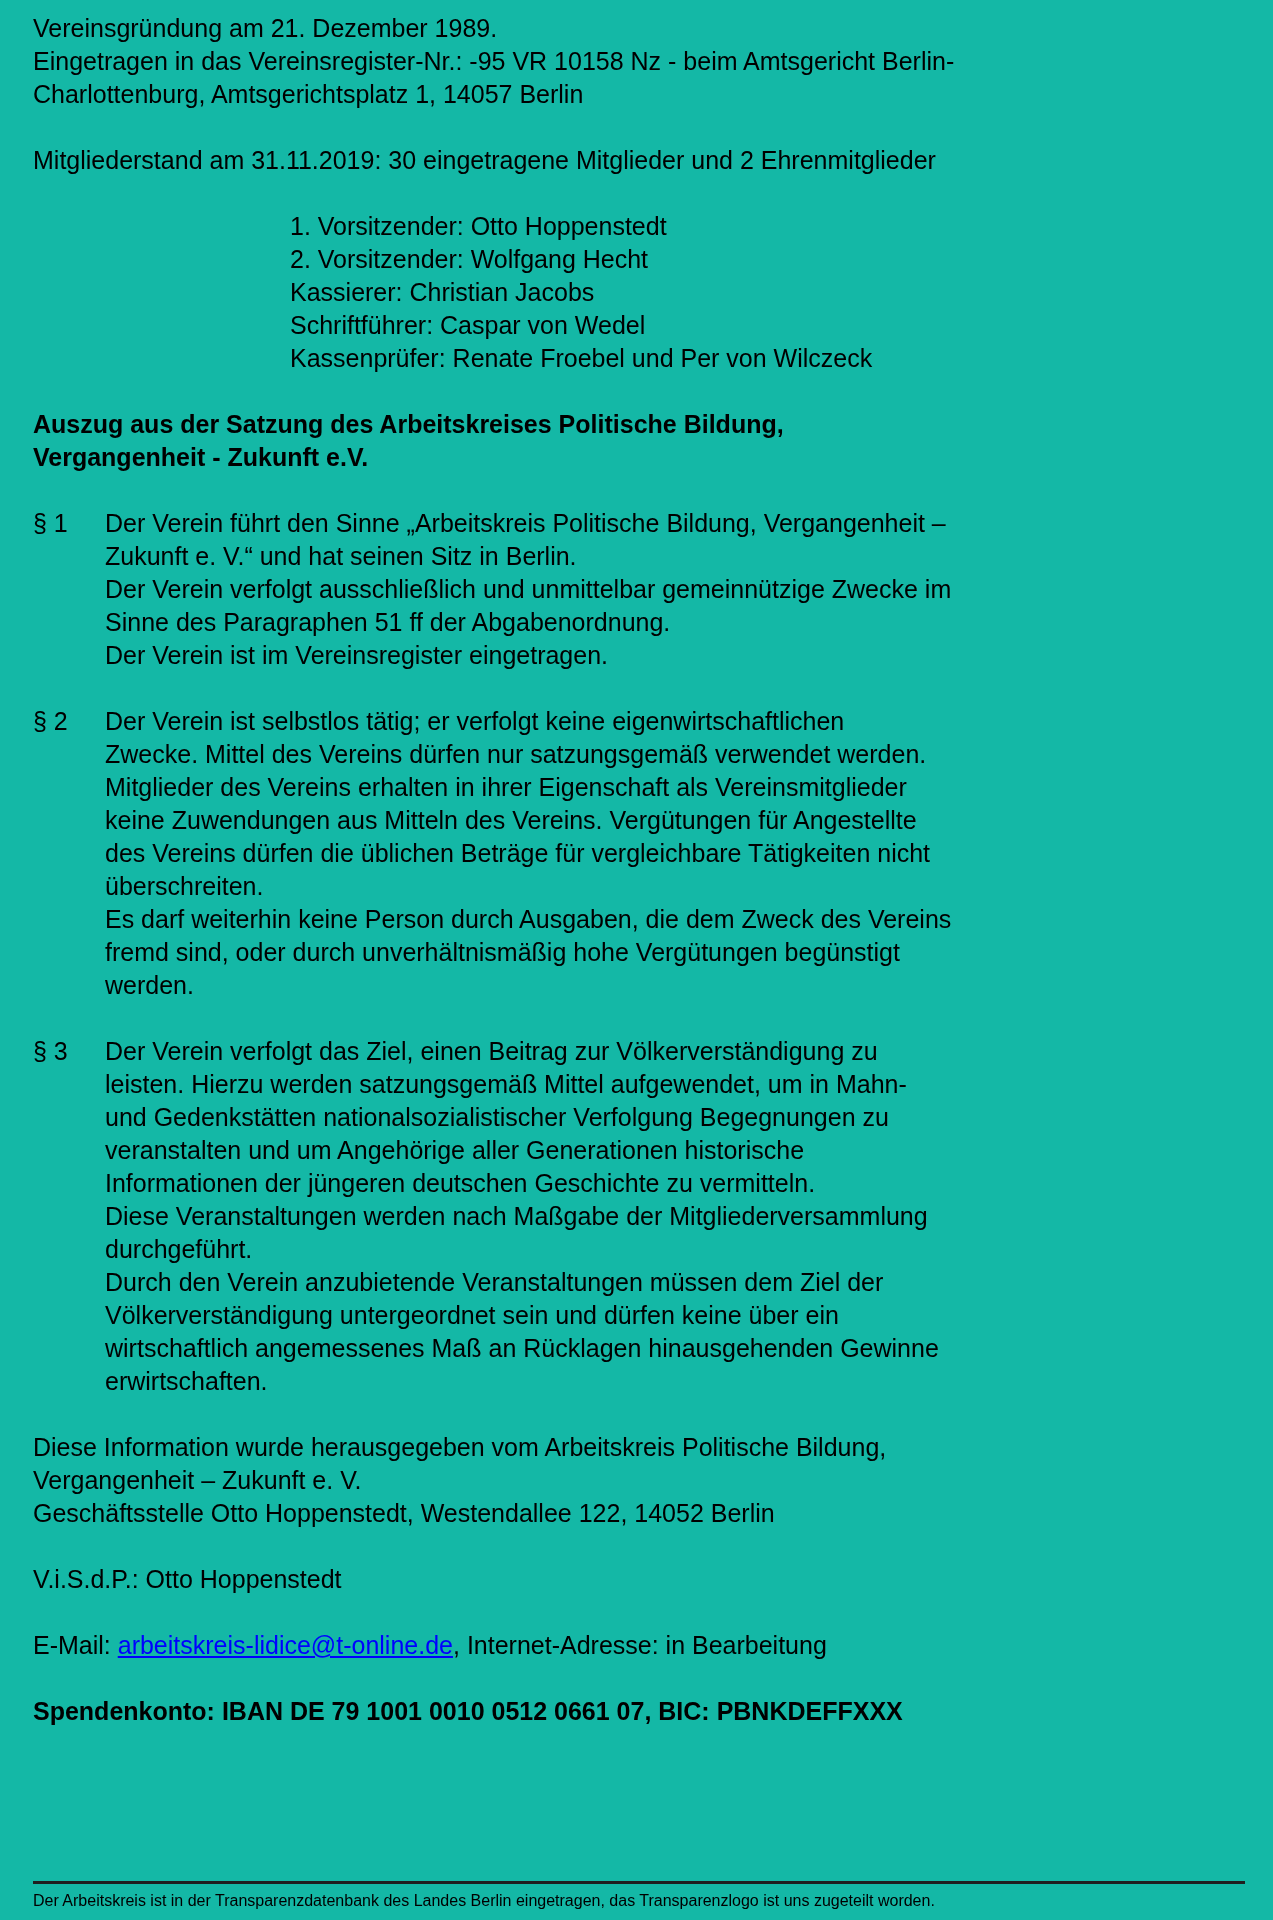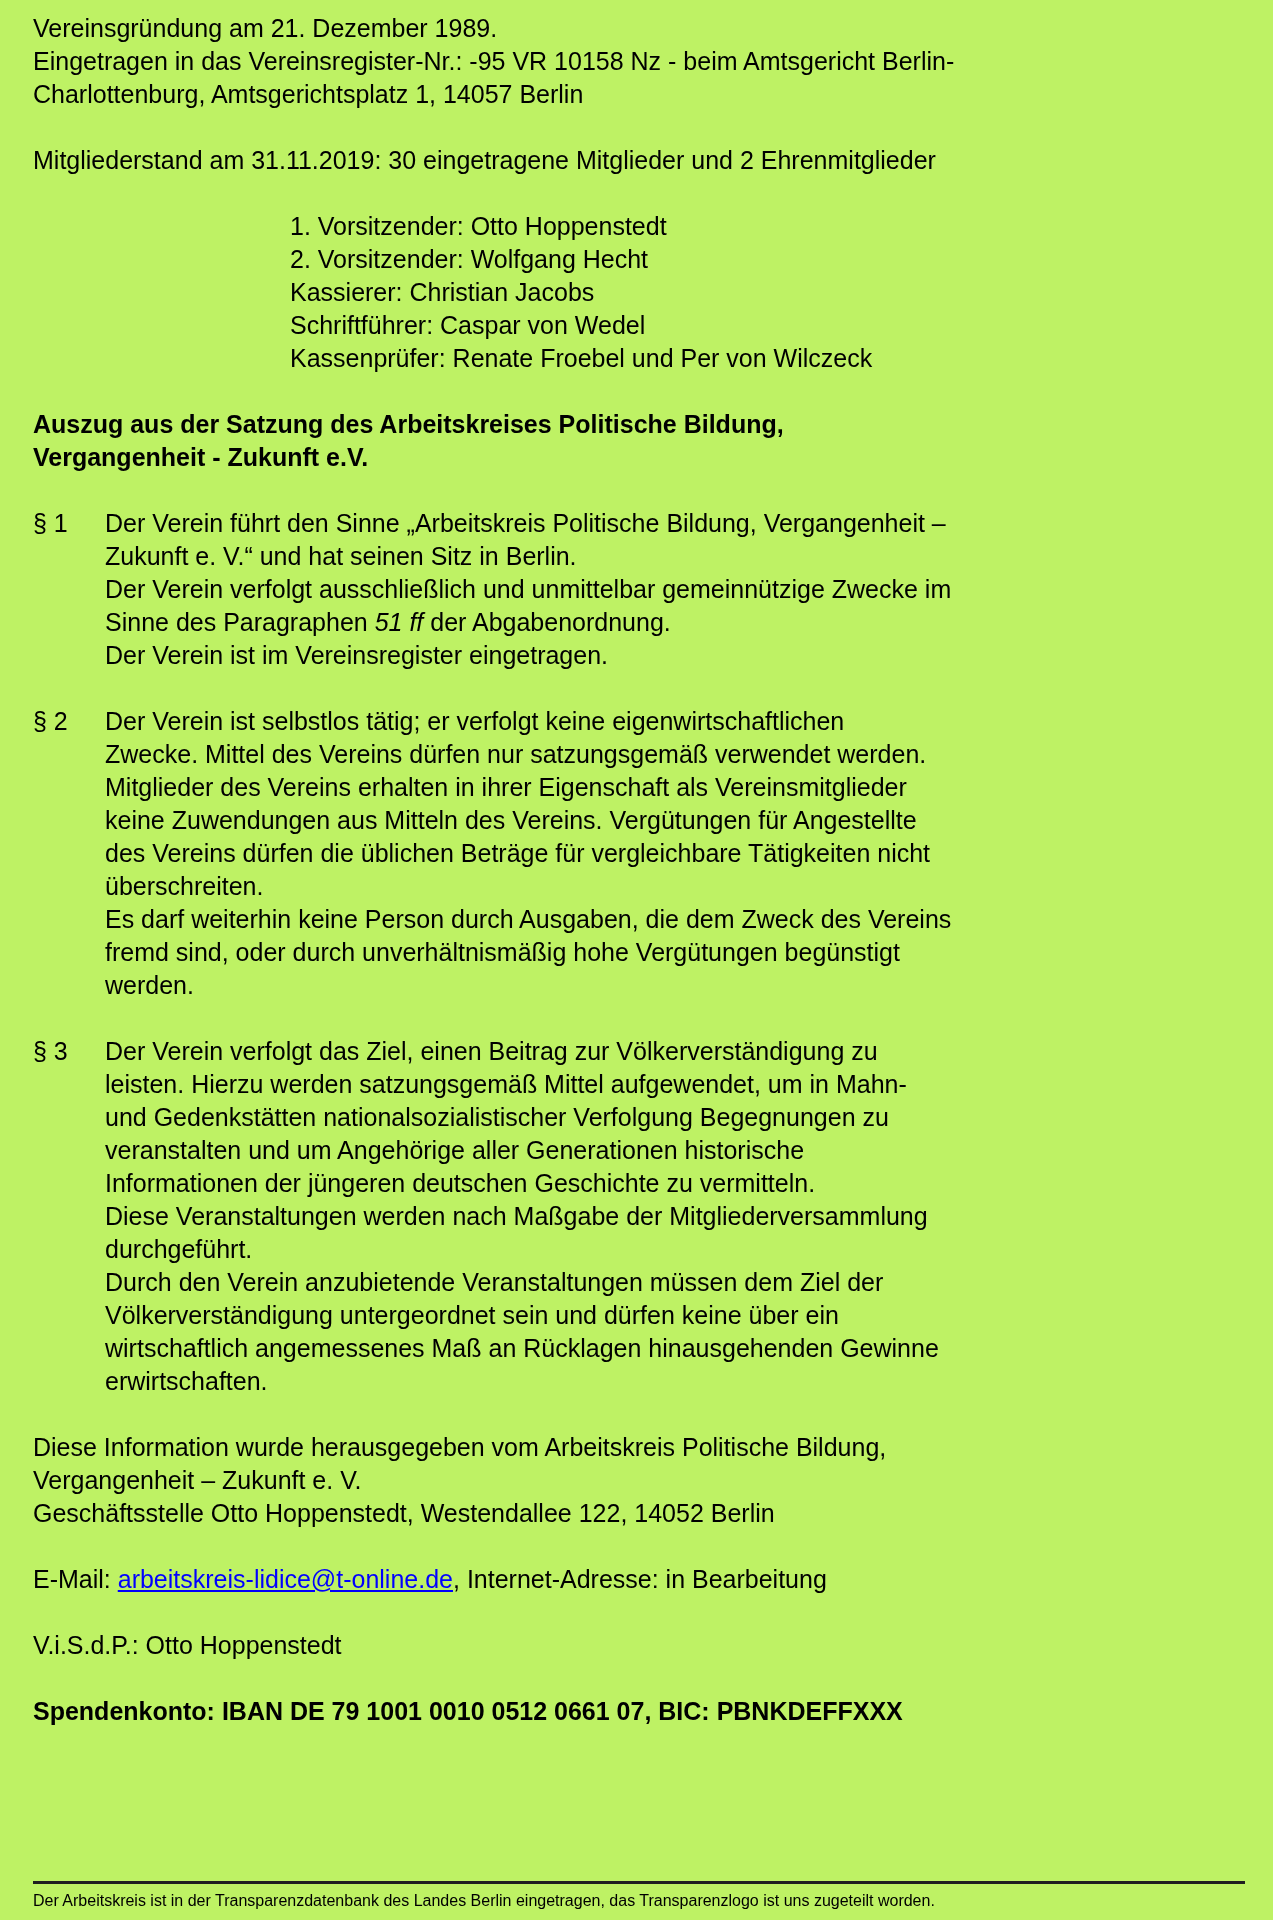--- a/index.html
+++ b/index.html
@@ -10,21 +10,21 @@
   body {
     width: 1273px;
     height: 1920px;
     font-family: "Liberation Sans", sans-serif;
     color: #000000;
   }
   .page {
     position: relative;
     width: 1273px;
     height: 1920px;
-    background: #bef264;
+    background: #14b8a6;
     box-sizing: border-box;
     padding: 12px 180px 0 33px;
     overflow: hidden;
   }
   .block {
     font-size: 25px;
     line-height: 33px;
     margin: 0 0 33px 0;
   }
   .lines {
@@ -42,21 +42,20 @@
     align-items: flex-start;
   }
   .marker {
     flex: 0 0 72px;
     width: 72px;
   }
   .stext {
     flex: 1;
   }
   .italic {
-    font-style: italic;
   }
   a.email {
     color: #0000ff;
     text-decoration: underline;
     cursor: pointer;
   }
   .donation {
     font-weight: bold;
     font-size: 25px;
   }
@@ -134,23 +133,23 @@
 Durch den Verein anzubietende Veranstaltungen müssen dem Ziel der
 Völkerverständigung untergeordnet sein und dürfen keine über ein
 wirtschaftlich angemessenes Maß an Rücklagen hinausgehenden Gewinne
 erwirtschaften.</div>
   </div>
 
   <div class="block lines">Diese Information wurde herausgegeben vom Arbeitskreis Politische Bildung,
 Vergangenheit – Zukunft e. V.
 Geschäftsstelle Otto Hoppenstedt, Westendallee 122, 14052 Berlin</div>
 
+  <div class="block">V.i.S.d.P.: Otto Hoppenstedt</div>
+
   <div class="block"><span>E-Mail: </span><a class="email" href="#">arbeitskreis-lidice@t-online.de</a><span>, Internet-Adresse: in Bearbeitung</span></div>
-
-  <div class="block">V.i.S.d.P.: Otto Hoppenstedt</div>
 
   <div class="block donation">Spendenkonto: IBAN DE 79 1001 0010 0512 0661 07, BIC: PBNKDEFFXXX</div>
 
   <div class="footer">
     <div class="footer-rule"></div>
     <div class="footer-text">Der Arbeitskreis ist in der Transparenzdatenbank des Landes Berlin eingetragen, das Transparenzlogo ist uns zugeteilt worden.</div>
   </div>
 
 </div>
 

